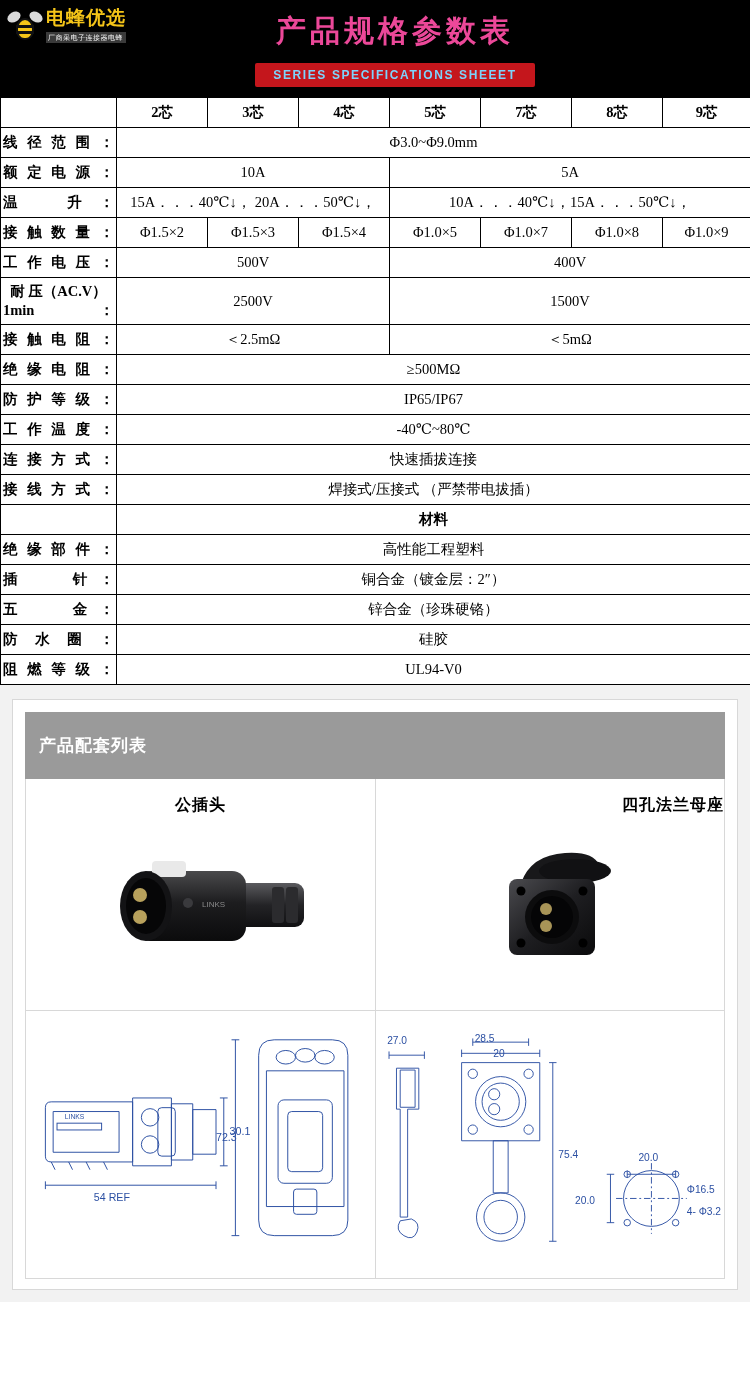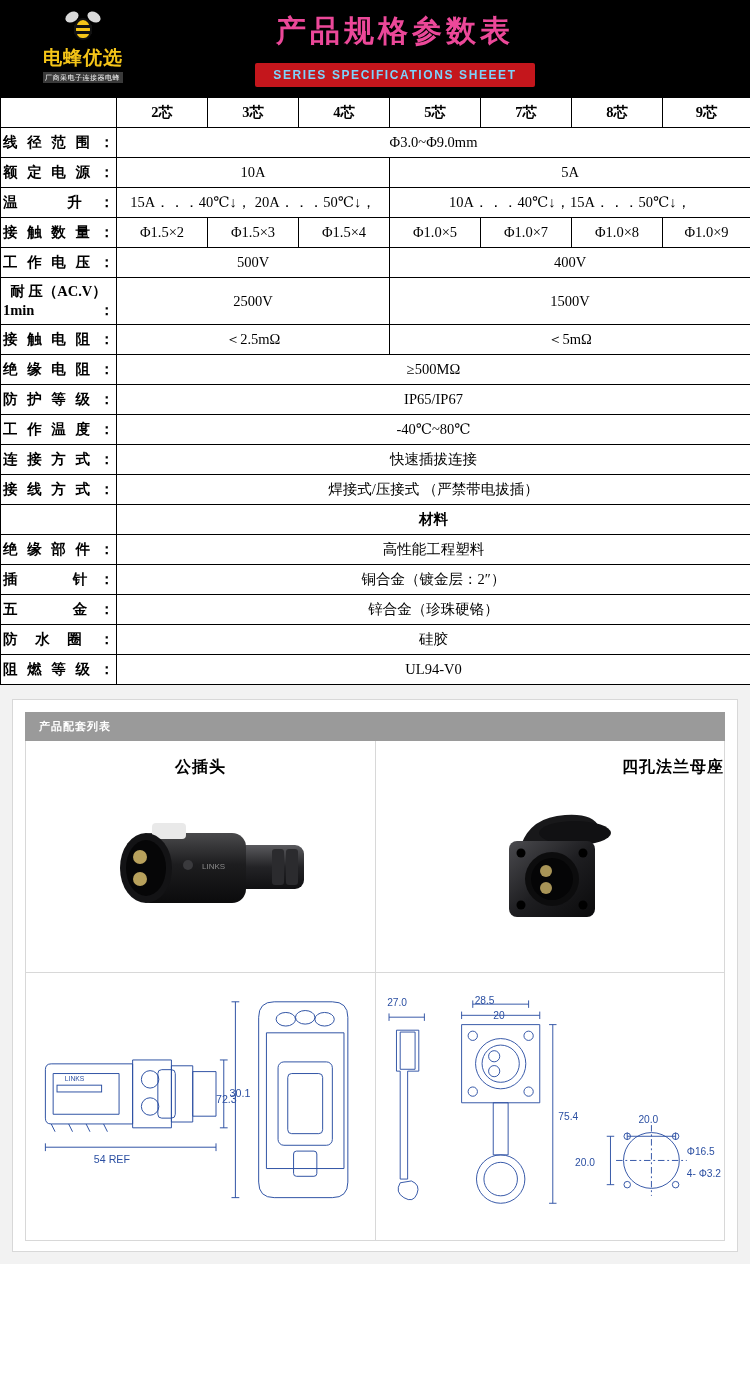--- a/index.html
+++ b/index.html
@@ -19,21 +19,20 @@
     align-items:center;
     justify-content:center;
   }
   .logo {
     position:absolute;
     left:8px; top:6px;
     width:150px;
     display:flex;
     align-items:center;
     gap:4px;
-    flex-direction:column;
   }
   .bee-icon { width:34px; height:38px; position:relative; flex:none; }
   .bee-icon .body {
     position:absolute; left:8px; top:12px; width:18px; height:22px;
     background:#f5c518; border-radius:50% 50% 45% 45%;
     border:2px solid #111;
   }
   .bee-icon .stripe {
     position:absolute; left:8px; width:18px; height:3px; background:#111;
   }
@@ -108,23 +107,23 @@
     padding:14px 12px 12px 12px;
   }
   .panel {
     background:#fff;
     border:1px solid #d8d8d8;
     padding:12px 12px 10px 12px;
   }
   .panel-title {
     background:#9a9a9a;
     color:#ffffff;
-    font-size:11px;
+    font-size:17px;
     font-weight:bold;
-    padding:7px 14px;
+    padding:22px 14px;
     letter-spacing:1px;
   }
   .prod-row {
     display:flex;
     border:1px solid #d8d8d8;
     border-top:none;
   }
   .prod-cell {
     width:50%;
     text-align:center;

